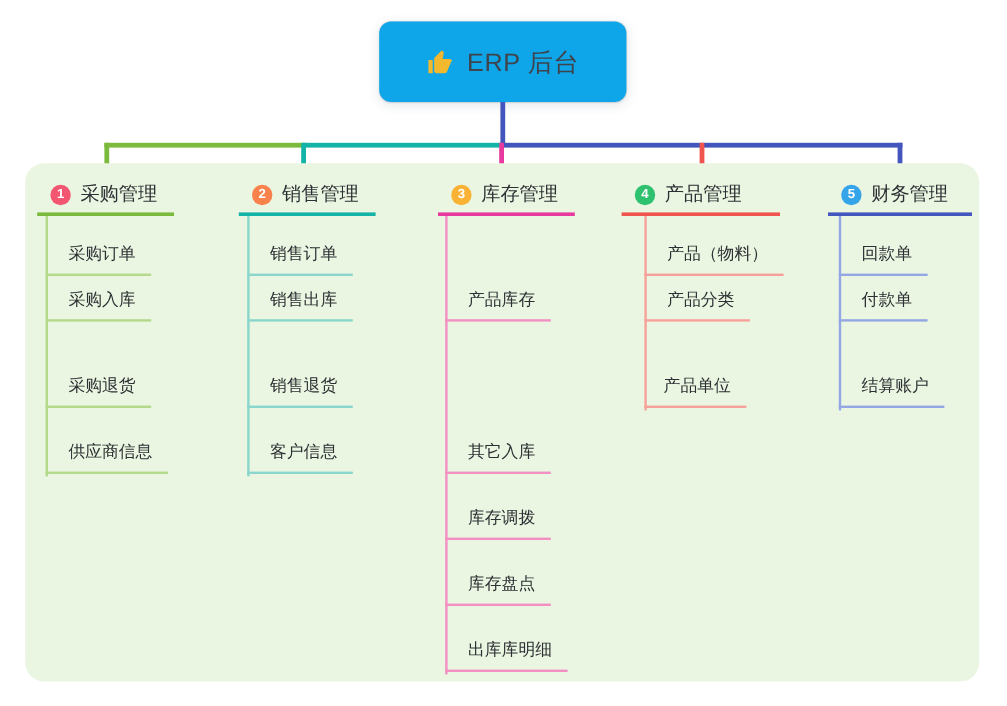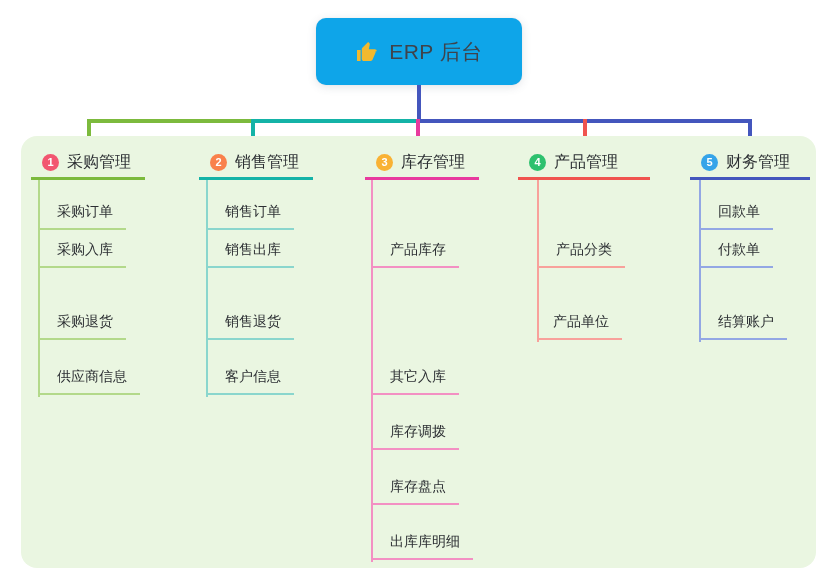--- a/index.html
+++ b/index.html
@@ -123,20 +123,21 @@
   <div class="child cx3 r3" style="border-bottom-color: rgb(243, 144, 195);">其它入库</div>
   <div class="child cx3 r4" style="border-bottom-color: rgb(243, 144, 195);">库存调拨</div>
   <div class="child cx3 r5" style="border-bottom-color: rgb(243, 144, 195);">库存盘点</div>
   <div class="child cx3 r6" style="border-bottom-color: rgb(243, 144, 195);">出库库明细</div>
 
   <div class="branch-header h4" style="border-bottom-color: rgb(240, 84, 79);">
     <span class="badge" style="background: rgb(46, 193, 110);">4</span>
     <span>产品管理</span>
   </div>
   <div class="vline v4" style="background: rgb(248, 161, 155);"></div>
+  <div class="child cx4 r0" style="border-bottom-color: rgb(248, 161, 155);">产品（物料）</div>
   <div class="child cx4 r1" style="border-bottom-color: rgb(248, 161, 155);">产品分类</div>
   <div class="child cx4 r2" style="border-bottom-color: rgb(248, 161, 155); padding-left: 16px;">产品单位</div>
 
   <div class="branch-header h5" style="border-bottom-color: rgb(68, 86, 189);">
     <span class="badge" style="background: rgb(53, 164, 233);">5</span>
     <span>财务管理</span>
   </div>
   <div class="vline v5" style="background: rgb(147, 167, 228);"></div>
   <div class="child cx5 r1" style="border-bottom-color: rgb(147, 167, 228);">付款单</div>
   <div class="child cx5 r0" style="border-bottom-color: rgb(147, 167, 228);">回款单</div>

